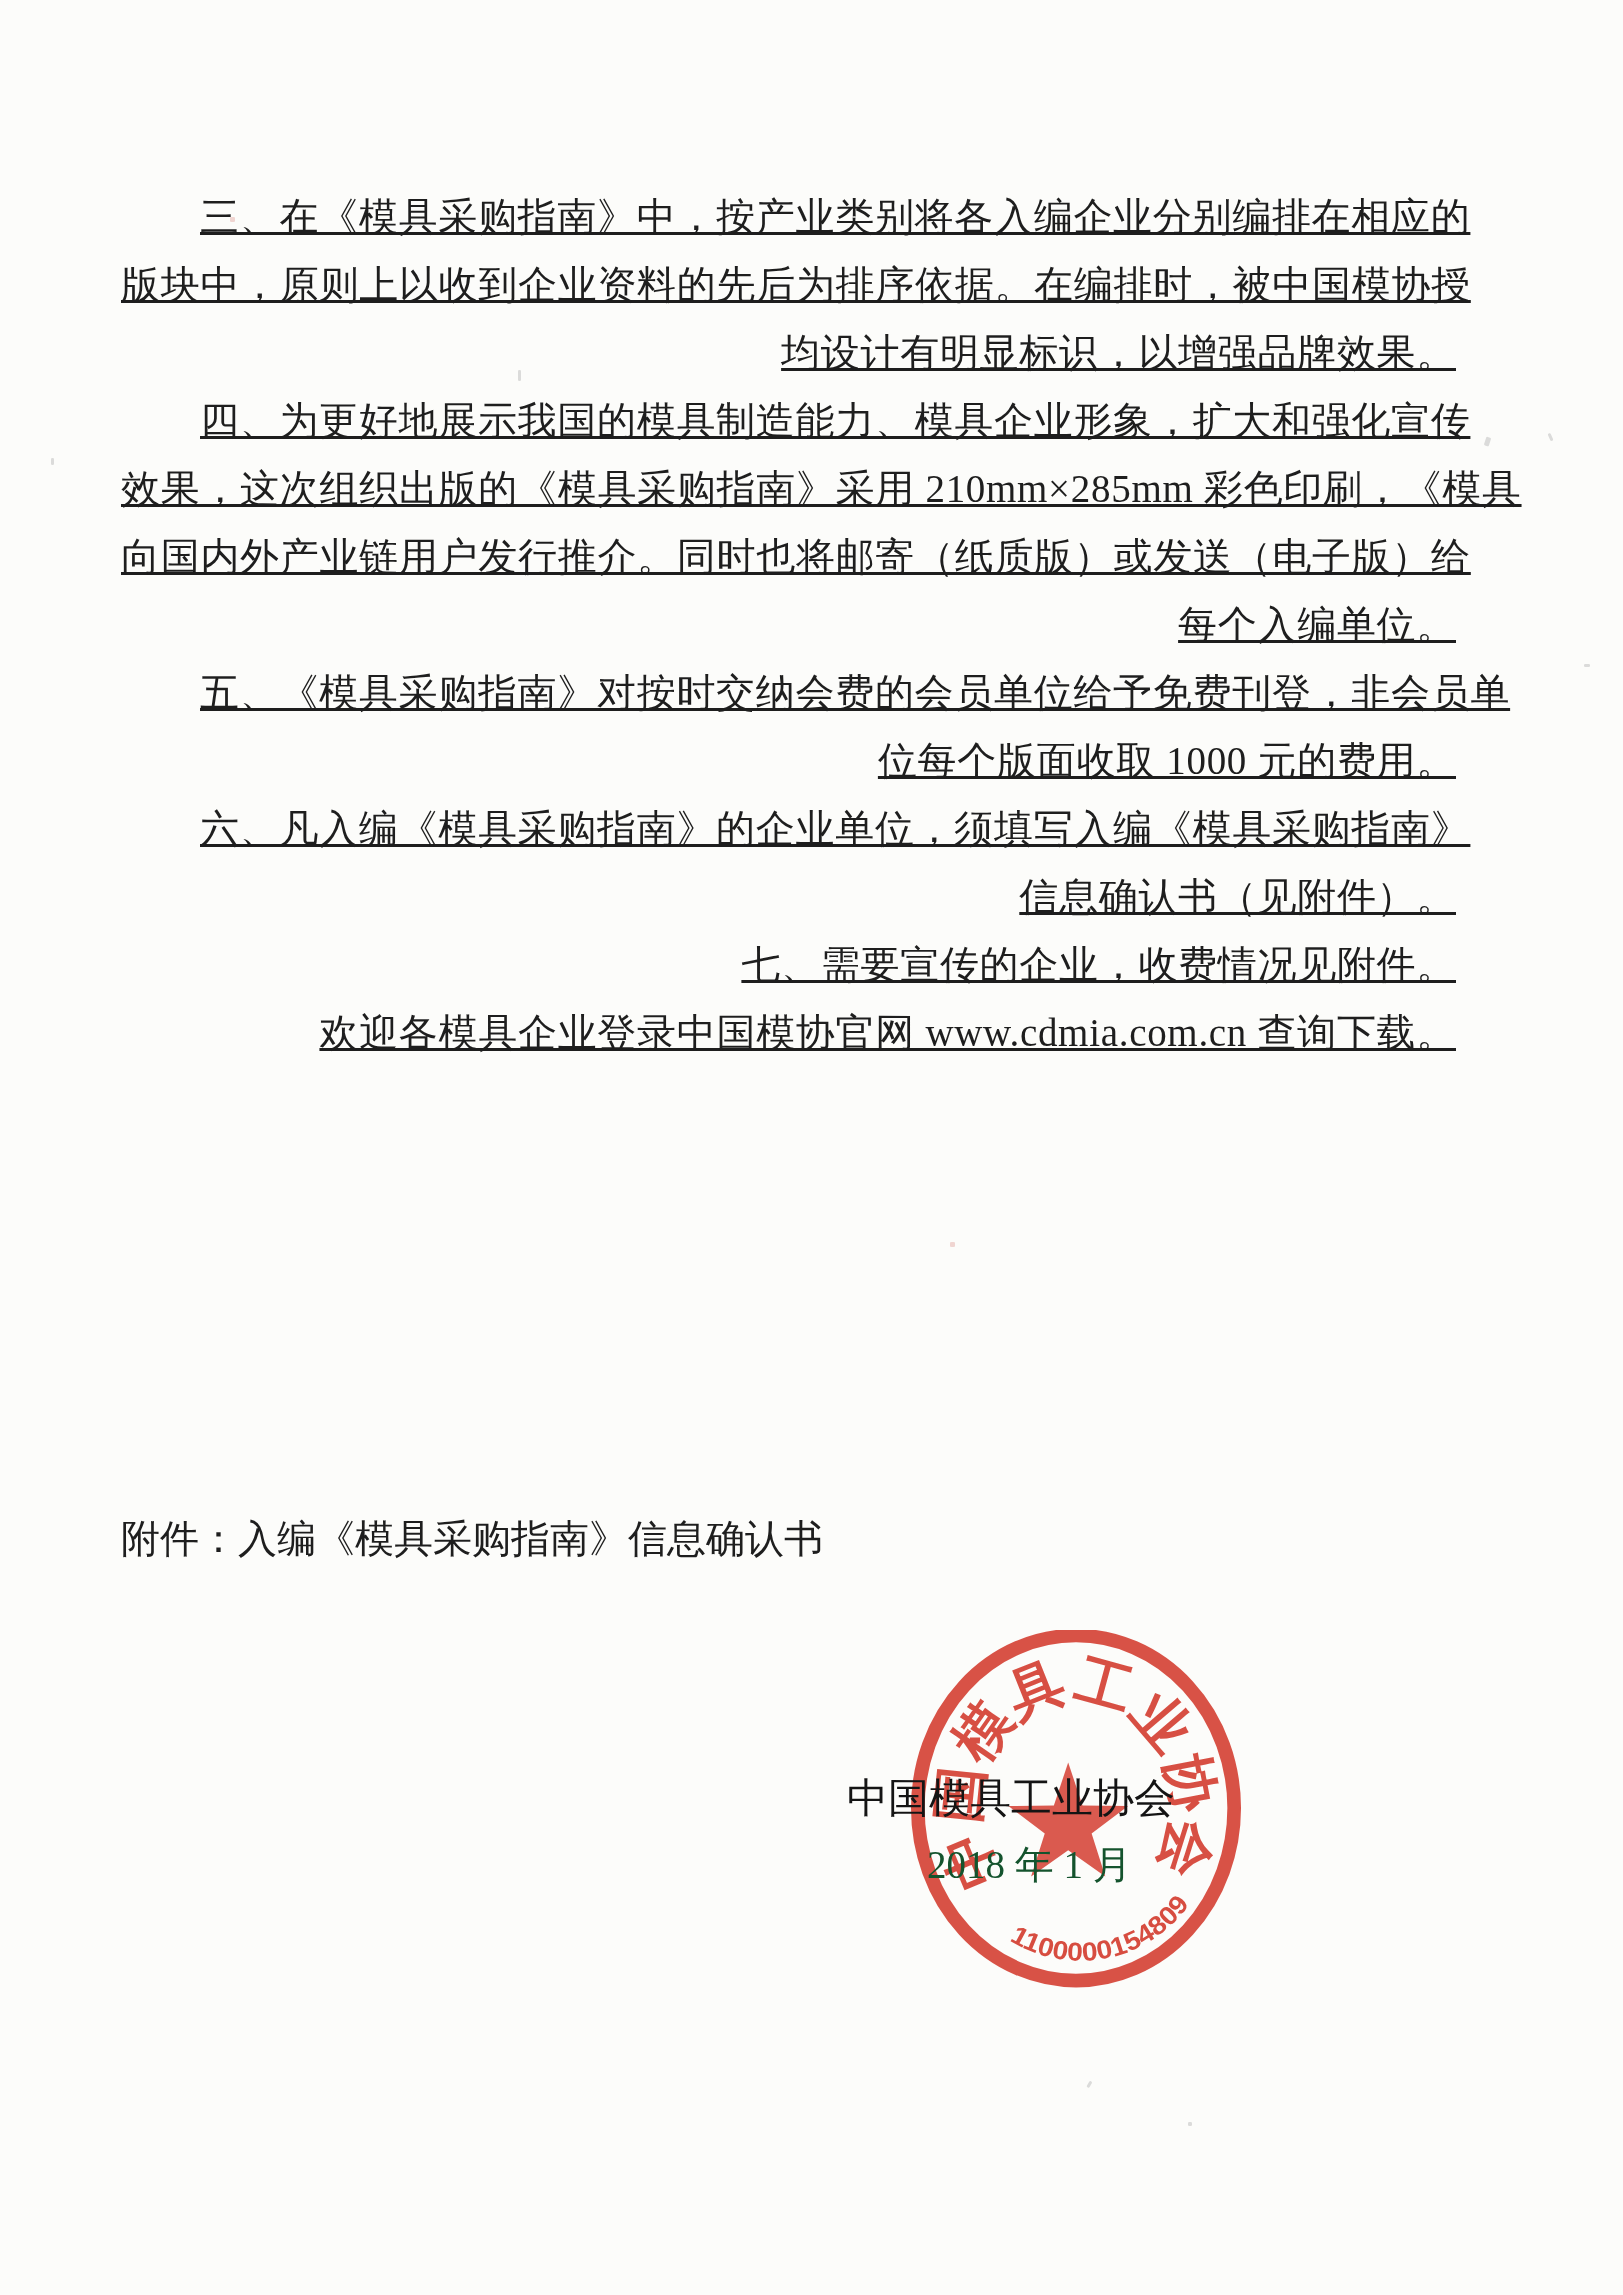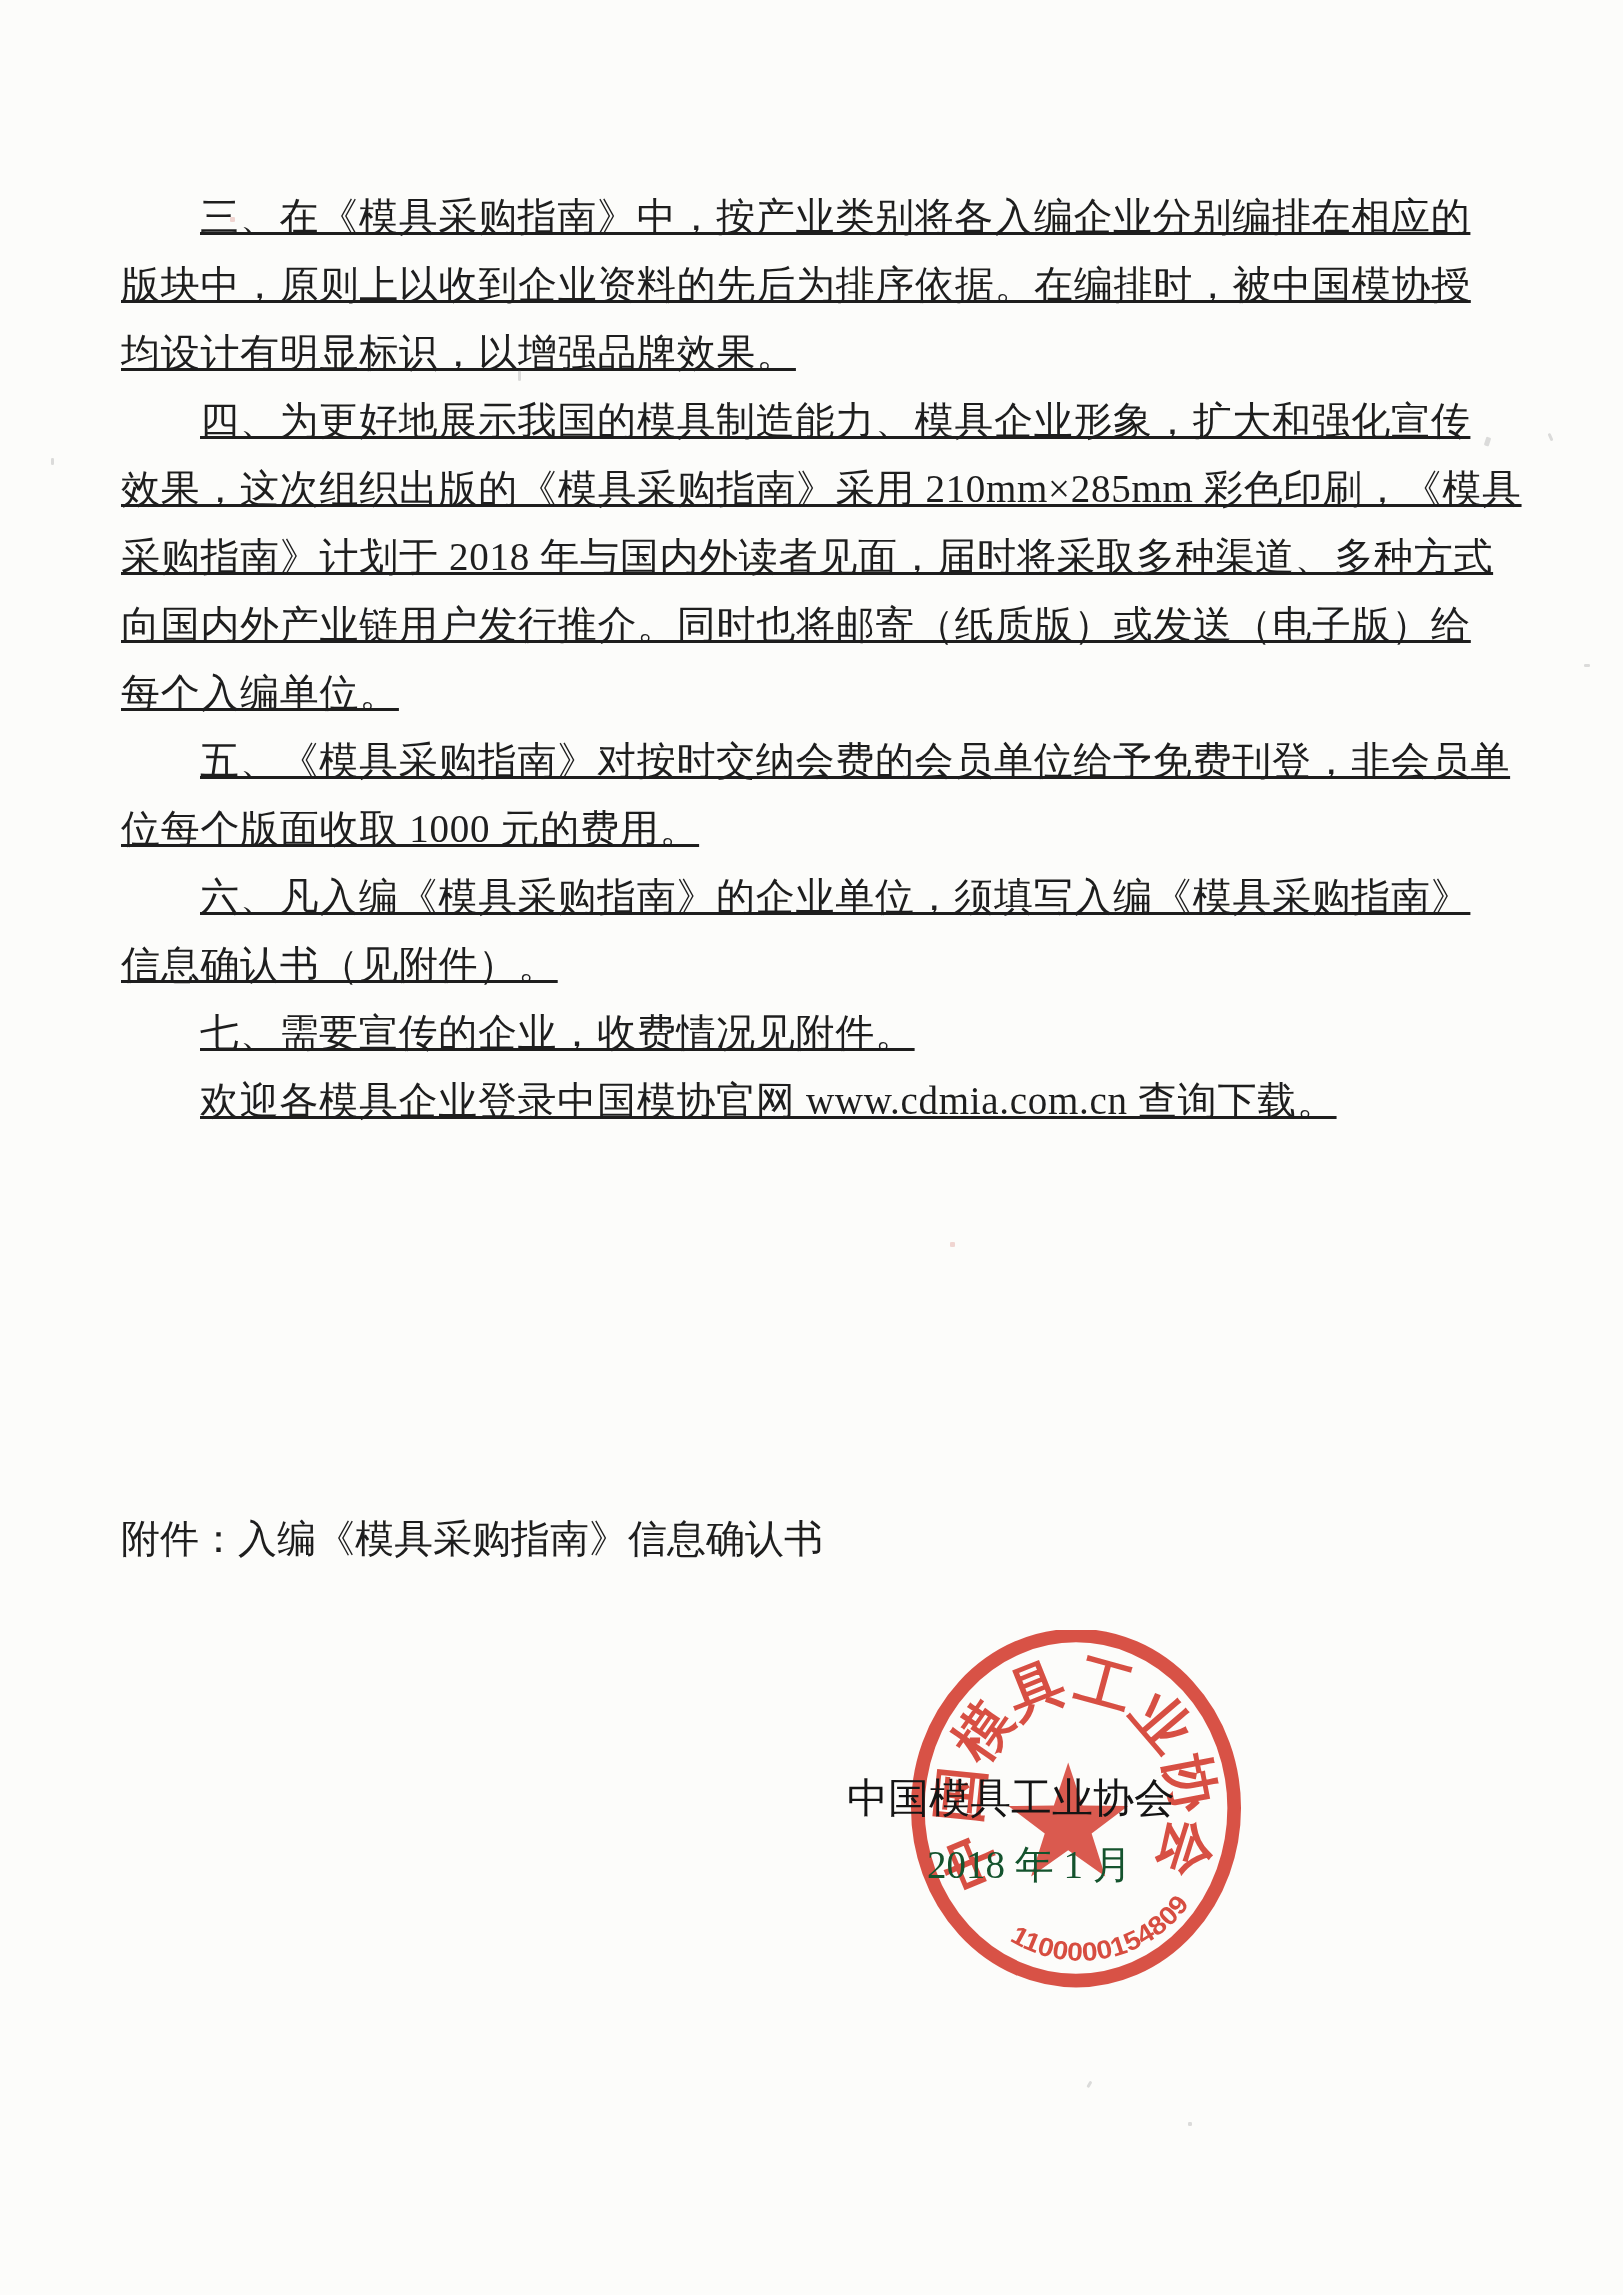--- a/index.html
+++ b/index.html
@@ -12,21 +12,21 @@
     font-family:"Liberation Serif","DejaVu Serif",serif;
     color:#1e1e1e;
   }
   .doc-body{
     position:absolute;
     left:121px;top:183px;width:1335px;
     font-size:39px;line-height:68px;
     letter-spacing:0.7px;
     text-decoration:underline;
   }
-  .ln{white-space:nowrap;text-align:left;}
+  .ln{white-space:nowrap;text-align:right;}
   .ln.just{text-align:justify;text-align-last:justify;}
   .ln.ind{padding-left:79px;}
   .attachment{
     position:absolute;left:121px;top:1505px;
     font-size:39px;line-height:68px;white-space:nowrap;
   }
   .seal{
     position:absolute;left:910px;top:1630px;width:332px;height:360px;
   }
   .seal svg{width:100%;height:100%;mix-blend-mode:multiply;opacity:.95;}
@@ -46,21 +46,20 @@
 <body>
 
 <div class="page">
 
   <div class="doc-body">
     <div class="ln just ind">三、在《模具采购指南》中，按产业类别将各入编企业分别编排在相应的</div>
     <div class="ln just">版块中，原则上以收到企业资料的先后为排序依据。在编排时，被中国模协授</div>
     <div class="ln">均设计有明显标识，以增强品牌效果。</div>
     <div class="ln just ind">四、为更好地展示我国的模具制造能力、模具企业形象，扩大和强化宣传</div>
     <div class="ln just">效果，这次组织出版的《模具采购指南》采用 210mm×285mm 彩色印刷，《模具</div>
-    <div class="ln just">采购指南》计划于 2018 年与国内外读者见面，届时将采取多种渠道、多种方式</div>
     <div class="ln just">向国内外产业链用户发行推介。同时也将邮寄（纸质版）或发送（电子版）给</div>
     <div class="ln">每个入编单位。</div>
     <div class="ln just ind">五、《模具采购指南》对按时交纳会费的会员单位给予免费刊登，非会员单</div>
     <div class="ln">位每个版面收取 1000 元的费用。</div>
     <div class="ln just ind">六、凡入编《模具采购指南》的企业单位，须填写入编《模具采购指南》</div>
     <div class="ln">信息确认书（见附件）。</div>
     <div class="ln ind">七、需要宣传的企业，收费情况见附件。</div>
     <div class="ln ind">欢迎各模具企业登录中国模协官网 www.cdmia.com.cn 查询下载。</div>
   </div>
 

